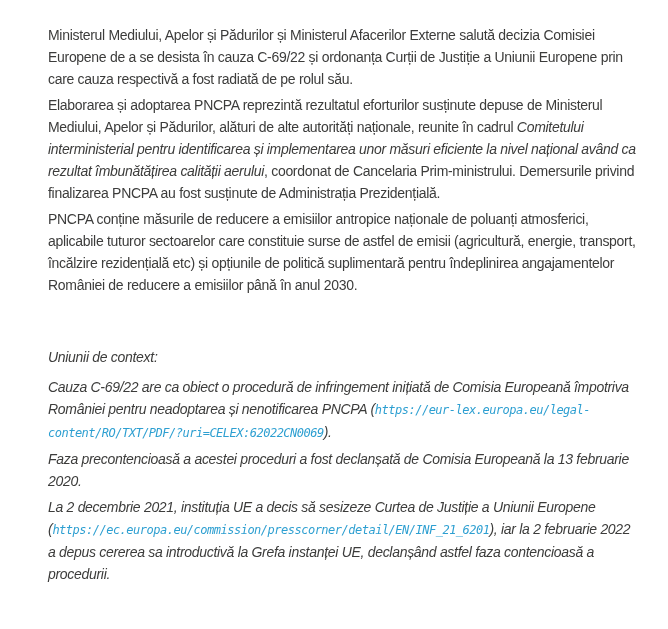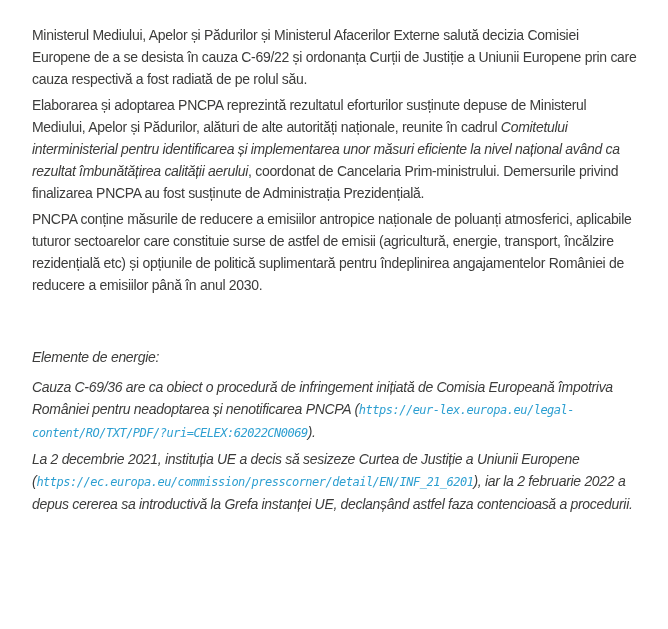--- a/index.html
+++ b/index.html
@@ -14,21 +14,21 @@
     font-family: "Liberation Sans", sans-serif;
   }
   .doc {
     padding: 24px 28px 0 32px;
     color: #3c3c3b;
     font-size: 14px;
     line-height: 22px;
     letter-spacing: -0.3px;
   }
   .doc p {
-    margin: 0 0 4px 0;
+    margin: 0 0 4px 16px;
   }
   .doc p.context-heading {
     margin-bottom: 8px;
   }
   .r-normal { font-style: normal; }
   .r-italic { font-style: italic; }
   a.r-link {
     font-style: italic;
     text-decoration: none;
     font-family: "DejaVu Sans Mono", monospace;
@@ -39,16 +39,17 @@
   .spacer { width: 100%; }
 </style>
 </head>
 <body style="background: rgb(255, 255, 255);">
 
 <div class="doc" style="color: rgb(60, 60, 59);">
     <p><span class="r-normal">Ministerul Mediului, Apelor și Pădurilor și Ministerul Afacerilor Externe salută decizia Comisiei Europene de a se desista în cauza C-69/22 și ordonanța Curții de Justiție a Uniunii Europene prin care cauza respectivă a fost radiată de pe rolul său.</span></p>
     <p><span class="r-normal">Elaborarea și adoptarea PNCPA reprezintă rezultatul eforturilor susținute depuse de Ministerul Mediului, Apelor și Pădurilor, alături de alte autorități naționale, reunite în cadrul </span><span class="r-italic">Comitetului interministerial pentru identificarea și implementarea unor măsuri eficiente la nivel național având ca rezultat îmbunătățirea calității aerului</span><span class="r-normal">, coordonat de Cancelaria Prim-ministrului. Demersurile privind finalizarea PNCPA au fost susținute de Administrația Prezidențială.</span></p>
     <p><span class="r-normal">PNCPA conține măsurile de reducere a emisiilor antropice naționale de poluanți atmosferici, aplicabile tuturor sectoarelor care constituie surse de astfel de emisii (agricultură, energie, transport, încălzire rezidențială etc) și opțiunile de politică suplimentară pentru îndeplinirea angajamentelor României de reducere a emisiilor până în anul 2030.</span></p>
     <div class="spacer" style="height: 46px;"></div>
-    <p class="context-heading"><span class="r-italic">Elemente de energie:</span></p>
-    <p><span class="r-italic">Cauza C-69/36 are ca obiect o procedură de infringement inițiată de Comisia Europeană împotriva României pentru neadoptarea și nenotificarea PNCPA (</span><a href="#" class="r-link" style="color: rgb(45, 159, 209);">https://eur-lex.europa.eu/legal-content/RO/TXT/PDF/?uri=CELEX:62022CN0069</a><span class="r-italic">).</span></p>
+    <p class="context-heading"><span class="r-italic">Uniunii de context:</span></p>
+    <p><span class="r-italic">Cauza C-69/22 are ca obiect o procedură de infringement inițiată de Comisia Europeană împotriva României pentru neadoptarea și nenotificarea PNCPA (</span><a href="#" class="r-link" style="color: rgb(45, 159, 209);">https://eur-lex.europa.eu/legal-content/RO/TXT/PDF/?uri=CELEX:62022CN0069</a><span class="r-italic">).</span></p>
+    <p><span class="r-italic">Faza precontencioasă a acestei proceduri a fost declanșată de Comisia Europeană la 13 februarie 2020.</span></p>
     <p><span class="r-italic">La 2 decembrie 2021, instituția UE a decis să sesizeze Curtea de Justiție a Uniunii Europene (</span><a href="#" class="r-link" style="color: rgb(45, 159, 209);">https://ec.europa.eu/commission/presscorner/detail/EN/INF_21_6201</a><span class="r-italic">), iar la 2 februarie 2022 a depus cererea sa introductivă la Grefa instanței UE, declanșând astfel faza contencioasă a procedurii.</span></p>
   </div>
 
 </body></html>

